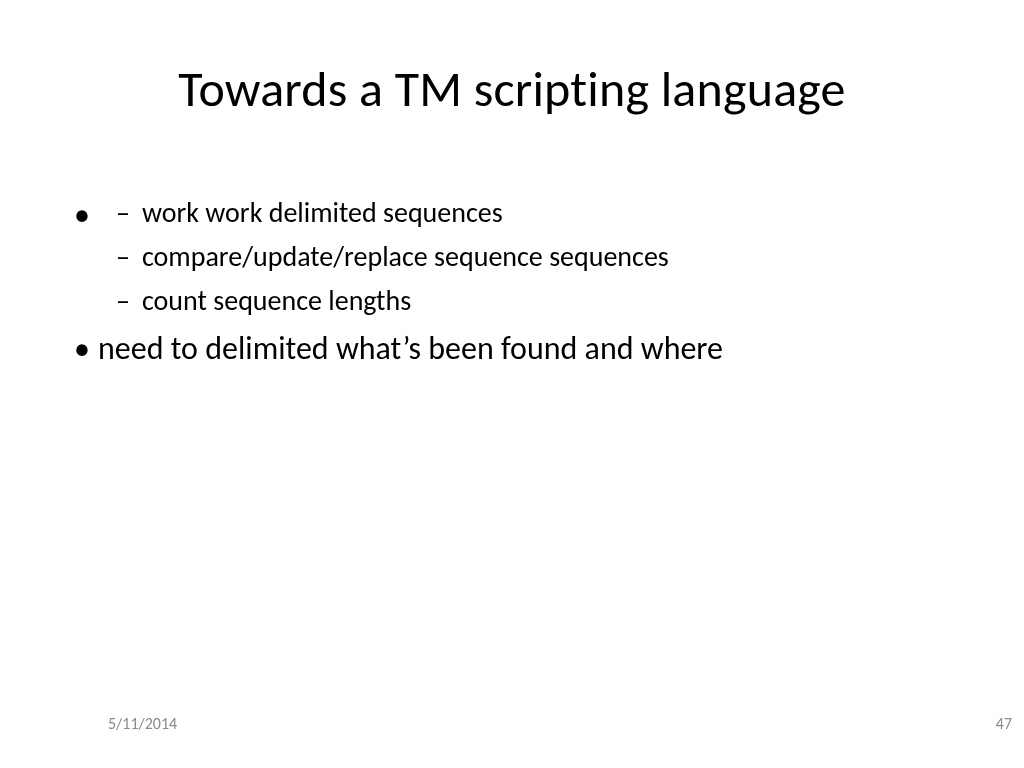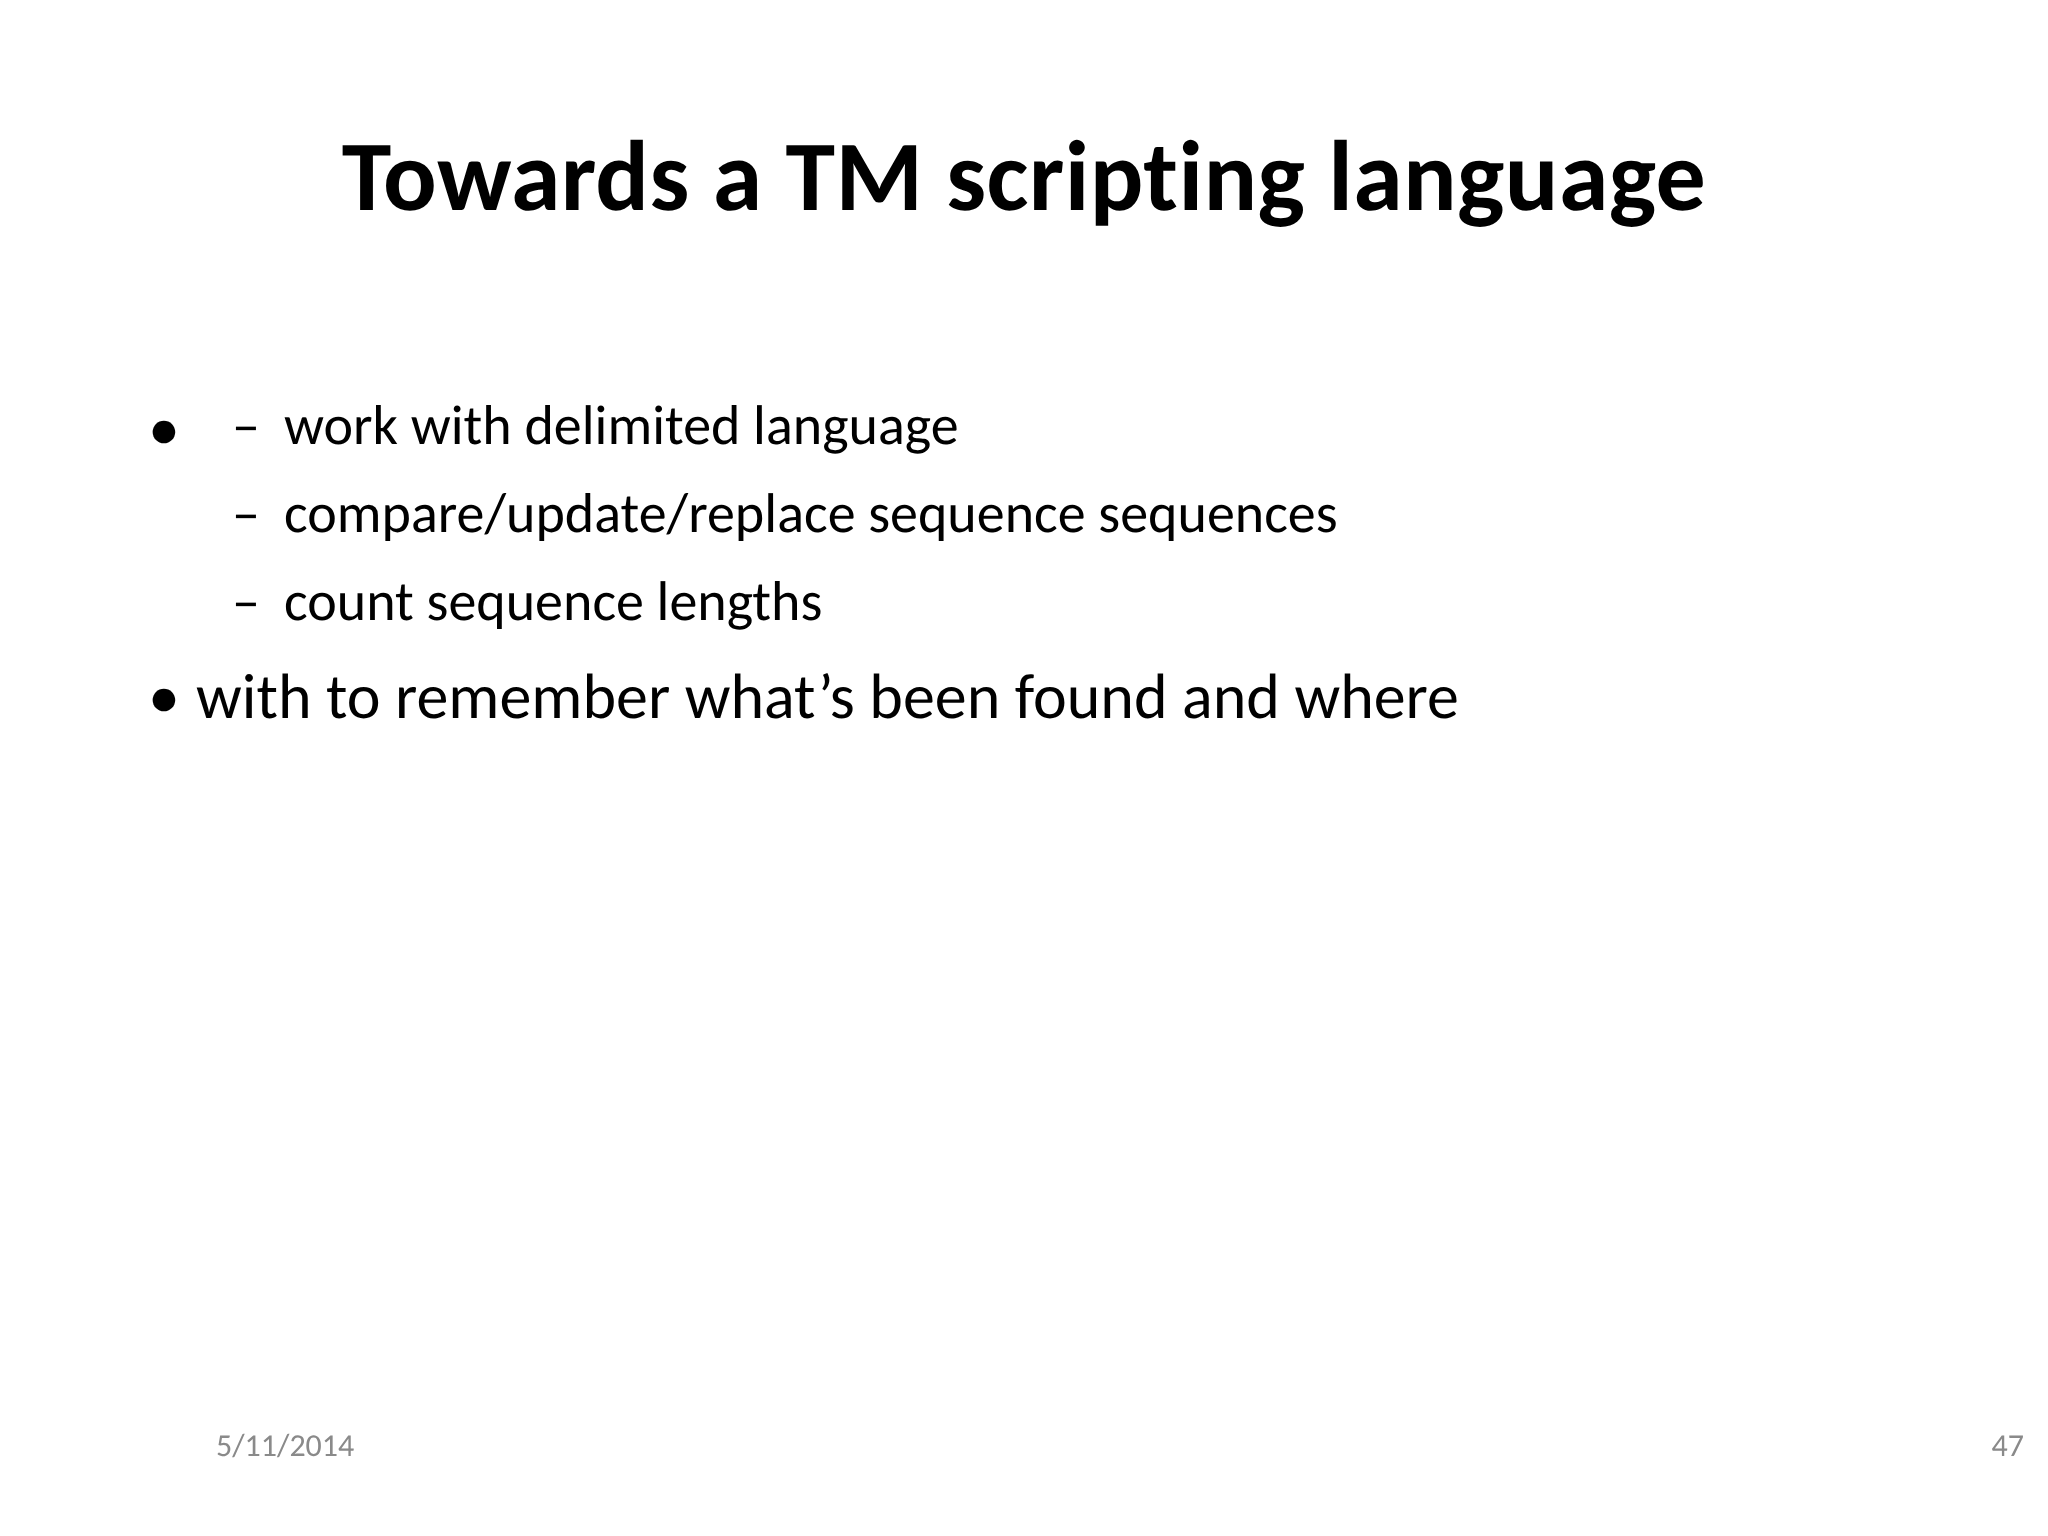--- a/index.html
+++ b/index.html
@@ -1,18 +1,18 @@
 <!DOCTYPE html>
 <html><head>
 <meta charset="utf-8">
 <style>
   * { margin: 0; padding: 0; box-sizing: border-box; }
   html, body { width: 1024px; height: 768px; background: #fff; font-family: Calibri, "Segoe UI", Arial, sans-serif; color: #000; overflow: hidden; }
   .slide { position: relative; width: 1024px; height: 768px; }
-  .title { position: absolute; top: 58px; left: 0; width: 100%; text-align: center; font-size: 50px; font-weight: 700; letter-spacing: 0.2px; }
+  .title { position: absolute; top: 58px; left: 0; width: 100%; text-align: center; font-size: 50px; font-weight: 400; letter-spacing: 0.2px; }
   .body { position: absolute; top: 188px; left: 98px; right: 80px; font-size: 32px; line-height: 1.44; }
   ul.lvl1 { list-style: none; }
   ul.lvl1 > li { position: relative; padding-left: 0; margin-bottom: 4px; }
   ul.lvl1 > li > .bullet { position: absolute; left: -24px; top: 0; }
   ul.lvl1 > li > .txt { display: block; }
   ul.lvl1 > li.wrap > .txt { padding-left: 40px; text-indent: -40px; }
   ul.lvl2 { list-style: none; margin-top: 4px; margin-left: 44px; font-size: 28px; line-height: 1.5; }
   ul.lvl2 > li { position: relative; padding-left: 0; margin-bottom: 2px; }
   ul.lvl2 > li > .dash { position: absolute; left: -26px; top: 0; }
   .footer { position: absolute; bottom: 30px; left: 0; width: 100%; height: 24px; font-size: 16px; color: #8a8a8a; margin-left: 48px; }
@@ -26,35 +26,35 @@
 <div class="slide">
   <h1 class="title">Towards a TM scripting language</h1>
 
   <div class="body">
     <ul class="lvl1">
       <li>
         <span class="bullet">•</span>
         <ul class="lvl2">
           <li>
             <span class="dash">–</span>
-            <span>work with delimited language</span>
+            <span>work work delimited sequences</span>
           </li>
           <li>
             <span class="dash">–</span>
             <span>compare/update/replace  sequence sequences</span>
           </li>
           <li>
             <span class="dash">–</span>
             <span>count sequence lengths</span>
           </li>
         </ul>
       </li>
       <li class="wrap">
         <span class="bullet">•</span>
-        <span class="txt">with to remember what’s been found and where</span>
+        <span class="txt">need to delimited what’s been found and where</span>
       </li>
     </ul>
   </div>
 
   <div class="footer">
     <span class="date">5/11/2014</span>
     <span class="pageno">47</span>
   </div>
 </div>
 

